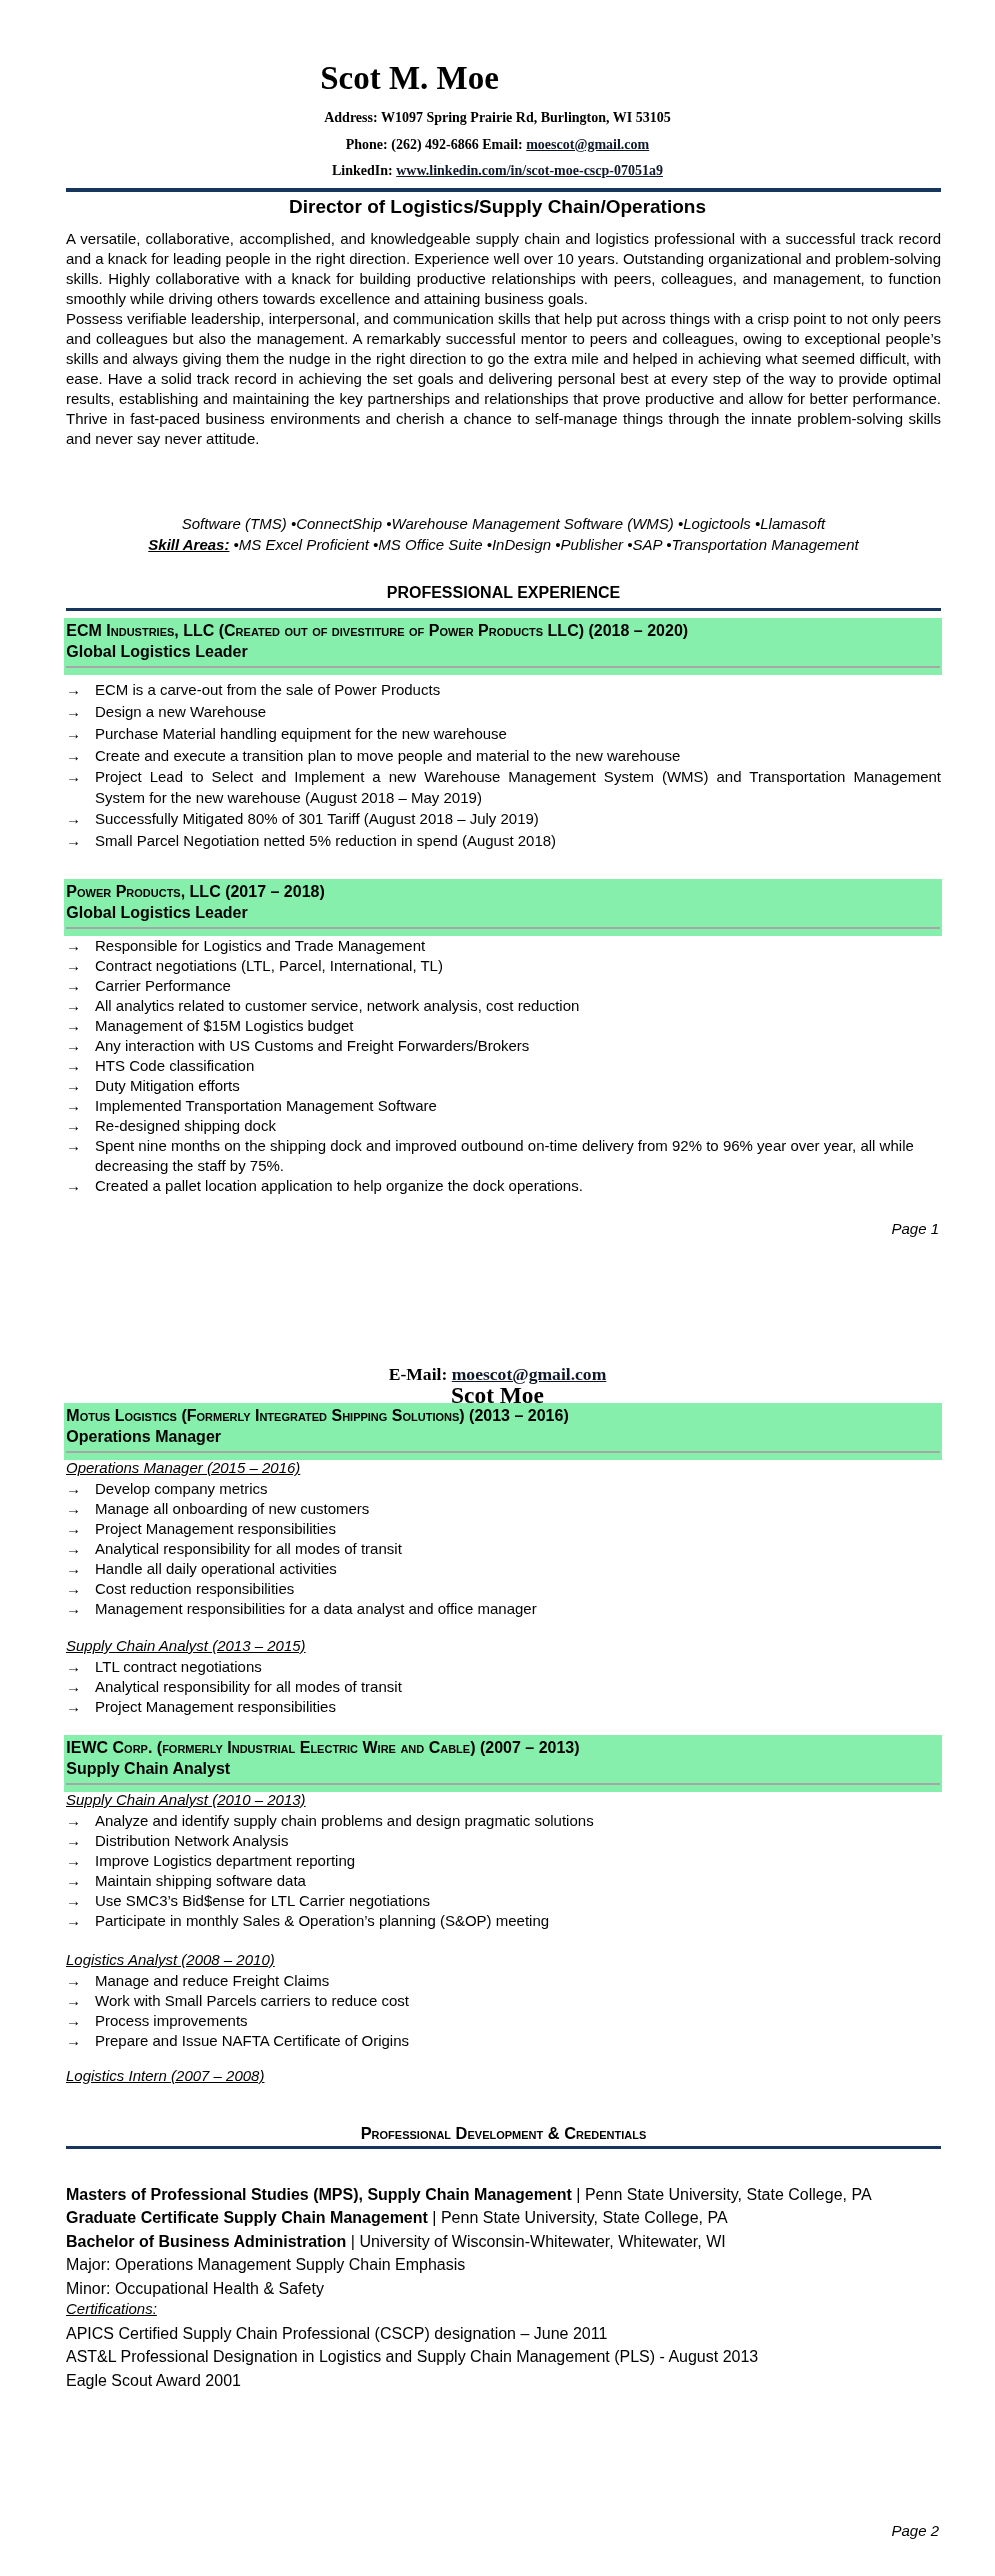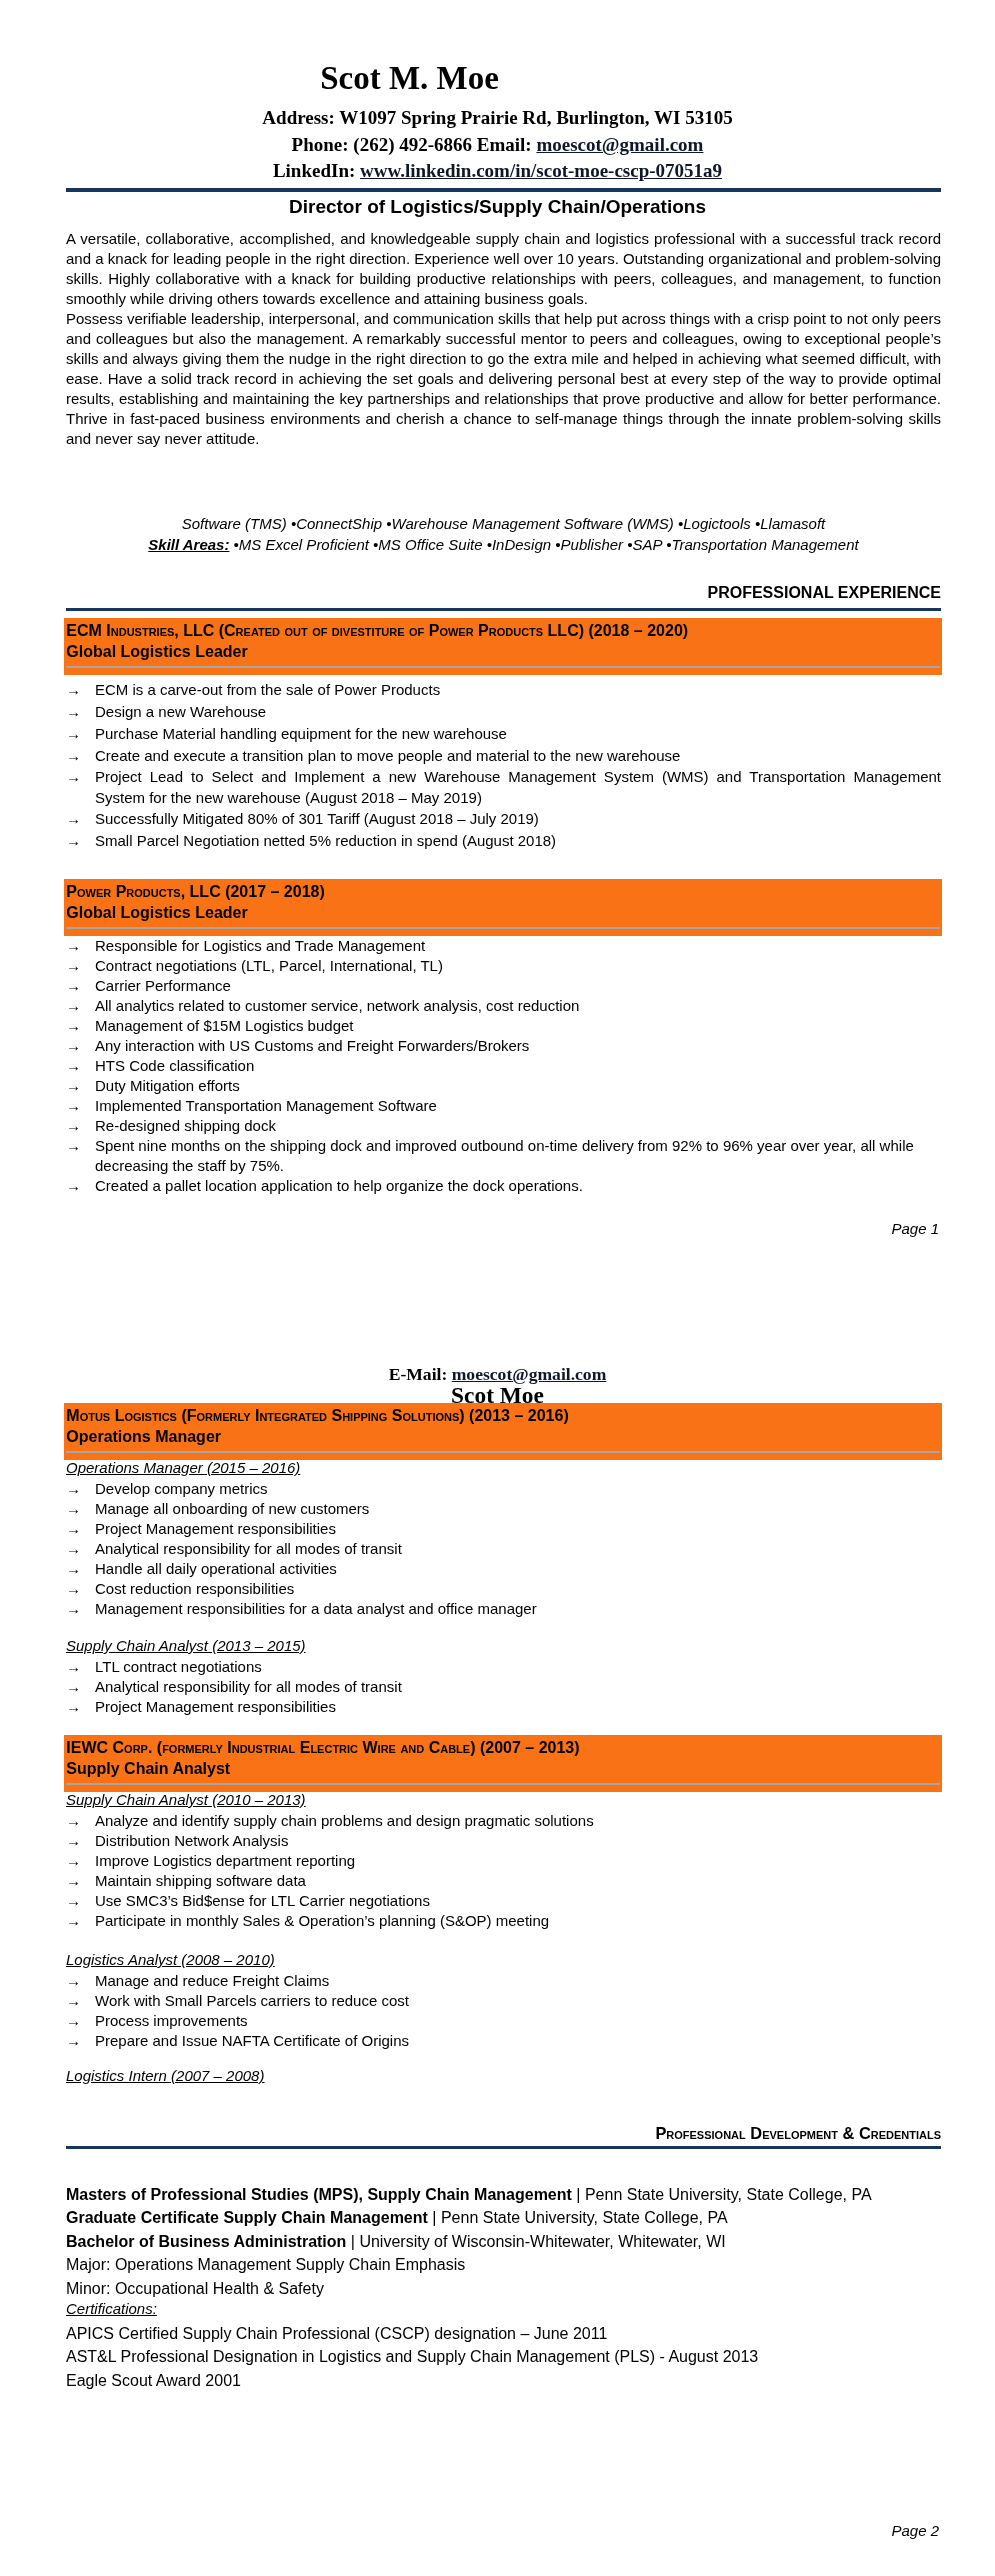--- a/index.html
+++ b/index.html
@@ -2,31 +2,31 @@
 <html style="font-size:9.4px"><head>
 <meta charset="utf-8">
 <style>
   html, body { margin:0; padding:0; background:#ffffff; }
   body { width:995px; height:2576px; position:relative; overflow:hidden; color:#000; }
   .page { position:absolute; left:0; width:995px; }
   .serif { font-family:"Liberation Serif","DejaVu Serif",serif; }
   .sans { font-family:"Liberation Sans","DejaVu Sans",sans-serif; }
   .center { text-align:center; }
   .name1 { font-size:33px; font-weight:bold; line-height:37px; }
-  .contact { font-size:19px; font-weight:bold; line-height:26px; }
+  .contact { font-size:14px; font-weight:bold; line-height:26px; }
   a.link { color:#0f172a; text-decoration:underline; }
   .rule-blue { position:absolute; left:66px; width:875px; height:3.5px; background:#17365d; }
   .headline { font-size:19px; font-weight:bold; }
   .para { position:absolute; left:66px; width:875px; font-size:15px; line-height:20px; text-align:justify; }
   .para p { margin:0; }
   .skills { position:absolute; left:66px; width:875px; font-size:15px; line-height:20.5px; text-align:center; font-style:italic; }
   .skills .lbl { font-weight:bold; text-decoration:underline; }
-  .sec-title { position:absolute; left:66px; width:875px; text-align:right; font-weight:bold; font-size:16px; }
+  .sec-title { position:absolute; left:66px; width:875px; text-align:center; font-weight:bold; font-size:16px; }
   .sc { font-variant:small-caps; }
-  .job-box { position:absolute; left:64px; width:878px; background:#f97316; }
+  .job-box { position:absolute; left:64px; width:878px; background:#86efac; }
   .job-box .co { font-size:16px; font-weight:bold; line-height:21px; padding:2.3px 2.3px 0 2.3px; }
   .job-box .role { font-size:16px; font-weight:bold; line-height:21px; padding:0 2.3px; }
   .job-box .bar { position:absolute; left:2.3px; right:2.3px; height:2.3px; background:#a6a6a6; }
   ul.arrows { position:absolute; left:66px; width:875px; margin:0; padding:0; list-style:none; font-size:15px; }
   ul.arrows li { position:relative; padding-left:29px; text-align:justify; }
   ul.arrows li .ar { position:absolute; left:0; top:0; }
   .subhead { position:absolute; left:66px; font-size:15px; font-style:italic; text-decoration:underline; }
   .pageno { position:absolute; right:56px; font-size:15px; font-style:italic; }
   .edu { position:absolute; left:66px; width:875px; font-size:16px; line-height:23.4px; }
   .edu div { white-space:nowrap; }

